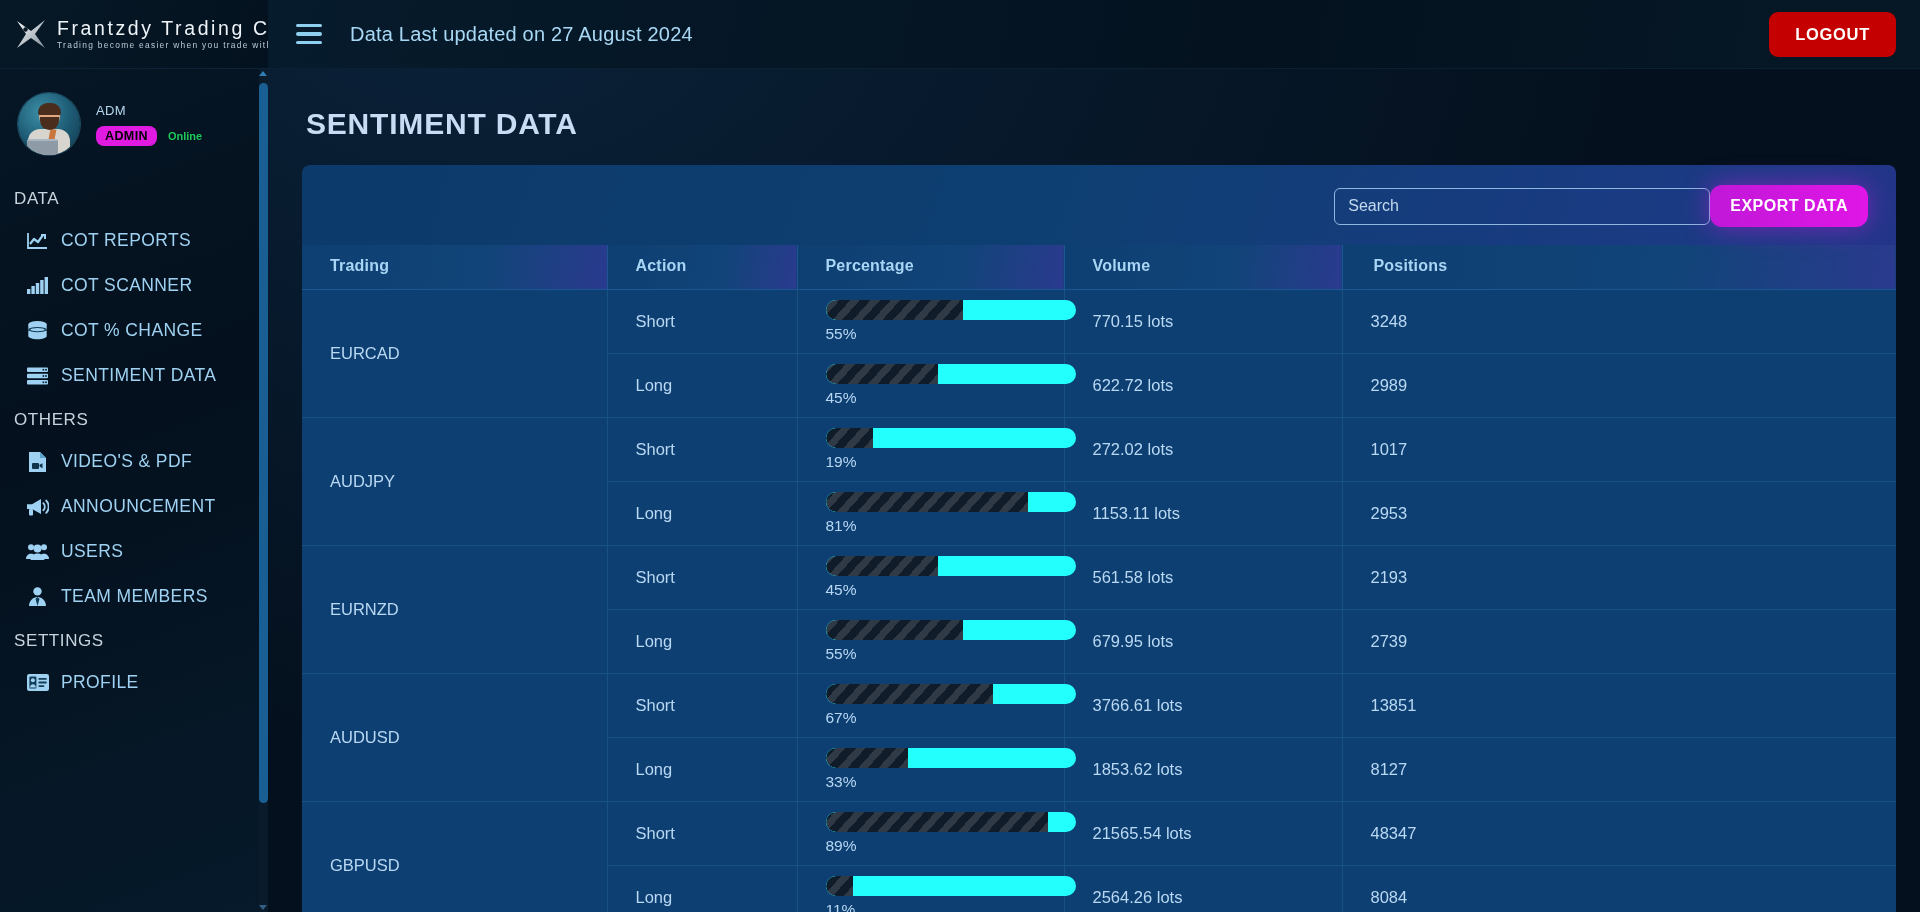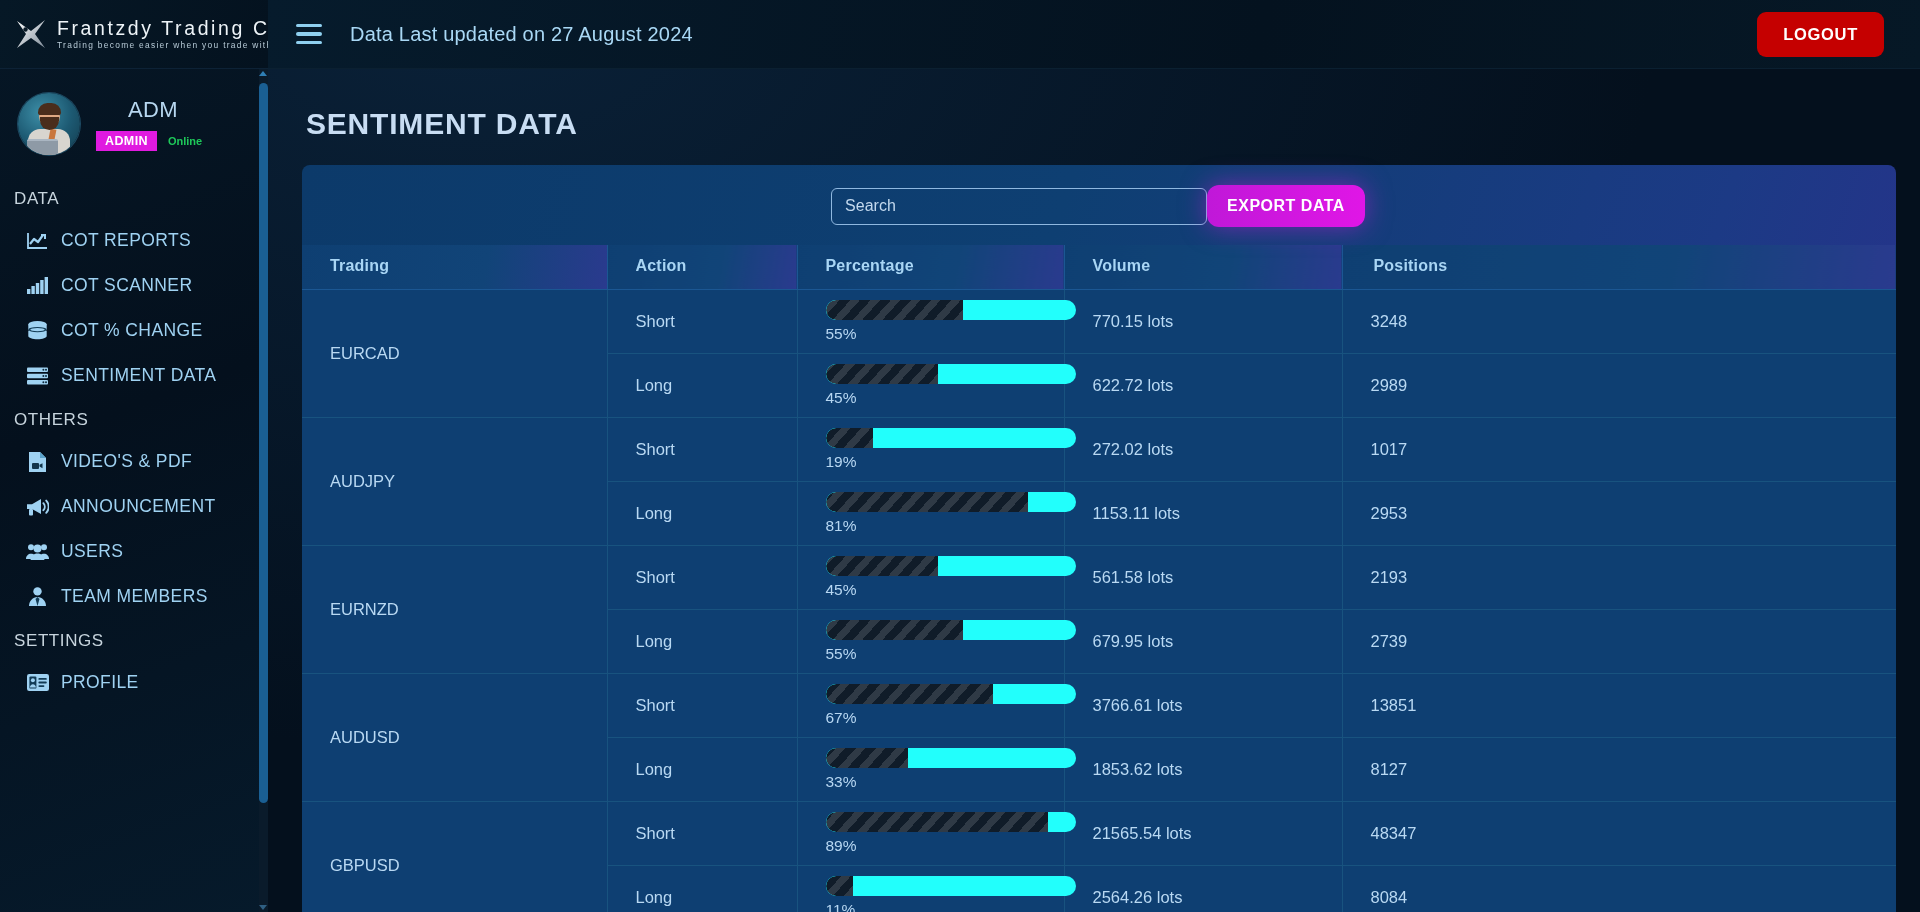--- a/index.html
+++ b/index.html
@@ -51,25 +51,25 @@
     background:#4a2d1c; left:20px; top:10px; }
   .av-beard { position:absolute; width:19px; height:13px; border-radius:0 0 10px 10px;
     background:#4a2d1c; left:22px; top:24px; }
   .av-body { position:absolute; width:42px; height:26px; border-radius:12px 12px 0 0;
     background:#d8d5cf; left:10px; top:36px; }
   .av-strap { position:absolute; width:6px; height:26px; background:#c9773e;
     left:30px; top:36px; transform: rotate(11deg); }
   .av-laptop { position:absolute; width:31px; height:16px; background:#8e9aa6;
     left:9px; top:46px; border-radius:2px; border-top:2px solid #aab6c2;}
   .profile-meta { display:flex; flex-direction:column; gap:8px; }
-  .profile-name { font-size: 22px; color:#b7d7f0; letter-spacing:.3px;margin-left:32px; }
+  .profile-name { font-size: 13px; color:#b7d7f0; letter-spacing:.3px; }
   .profile-tags { display:flex; align-items:center; gap:11px; }
   .badge-admin {
-    background:#e01ae0; color:#ffffff; font-size:12.5px; font-weight:700;
-    padding:3px 9px; border-radius:0; letter-spacing:.4px;
+    background:#e01ae0; color:#000000; font-size:12.5px; font-weight:700;
+    padding:3px 9px; border-radius:8px; letter-spacing:.4px;
   }
   .status-online { color:#1ec95a; font-size:11px; font-weight:700; }
 
   .nav-group-title {
     font-size: 17px; color:#c7d4dd; letter-spacing:.6px;
     padding: 12px 0 9px 14px;
   }
   .nav-item {
     display:flex; align-items:center; gap:12px;
     padding: 12px 0 12px 26px;
@@ -93,21 +93,21 @@
     border-left:4px solid transparent; border-right:4px solid transparent;
   }
   .side-arrow.up { top:2px; border-bottom:5px solid #2f7fb5; }
   .side-arrow.down { bottom:2px; border-top:5px solid #2f5f82; }
 
   
   .main { flex:1; height:912px; display:flex; flex-direction:column;
     background: radial-gradient(ellipse at 12% 0%, #0a2138 0%, #04101d 58%); position:relative; }
   .topbar {
     height:69px; flex:0 0 69px; display:flex; align-items:center;
-    padding: 0 36px 0 28px; gap: 28px;
+    padding: 0 24px 0 28px; gap: 28px;
     background: linear-gradient(100deg,#061b2c 0%, #04121f 60%, #061826 100%);
     border-bottom: 1px solid #0b2031;
   }
   .hamburger { width:26px; height:20px; display:flex; flex-direction:column;
     justify-content:space-between; cursor:pointer; }
   .hamburger span { display:block; height:3.4px; background:#8fd0f0; border-radius:2px; }
   .topbar-title { font-size:20px; color:#a9d8f5; letter-spacing:.2px; }
   .topbar-spacer { flex:1; }
   .logout-btn {
     background:#c50000; color:#fff; font-size:16.5px; font-weight:700;
@@ -121,21 +121,21 @@
     margin: 16px 0 24px 4px;
   }
   .panel {
     background: linear-gradient(108deg,#0c3a6a 0%, #0e3f72 42%, #1c3a85 78%, #2c2f8e 100%);
     border-radius:8px 8px 0 0;
     padding: 20px 0 0 0;
     position:relative;
     min-height: 700px;
   }
   .panel-toolbar {
-    display:flex; align-items:center; justify-content:center;
+    display:flex; align-items:center; justify-content:flex-end;
     padding: 0 28px 0 26px; margin-bottom:18px;
   }
   .search-input {
     width:376px; height:37px; border-radius:6px;
     background: transparent; border:1px solid #8fb8e0;
     color:#dceaf7; font-size:16px; padding: 0 13px;
     font-family:"Liberation Sans", sans-serif;
     outline:none;
   }
   .search-input::placeholder { color:#c3d9ee; }

